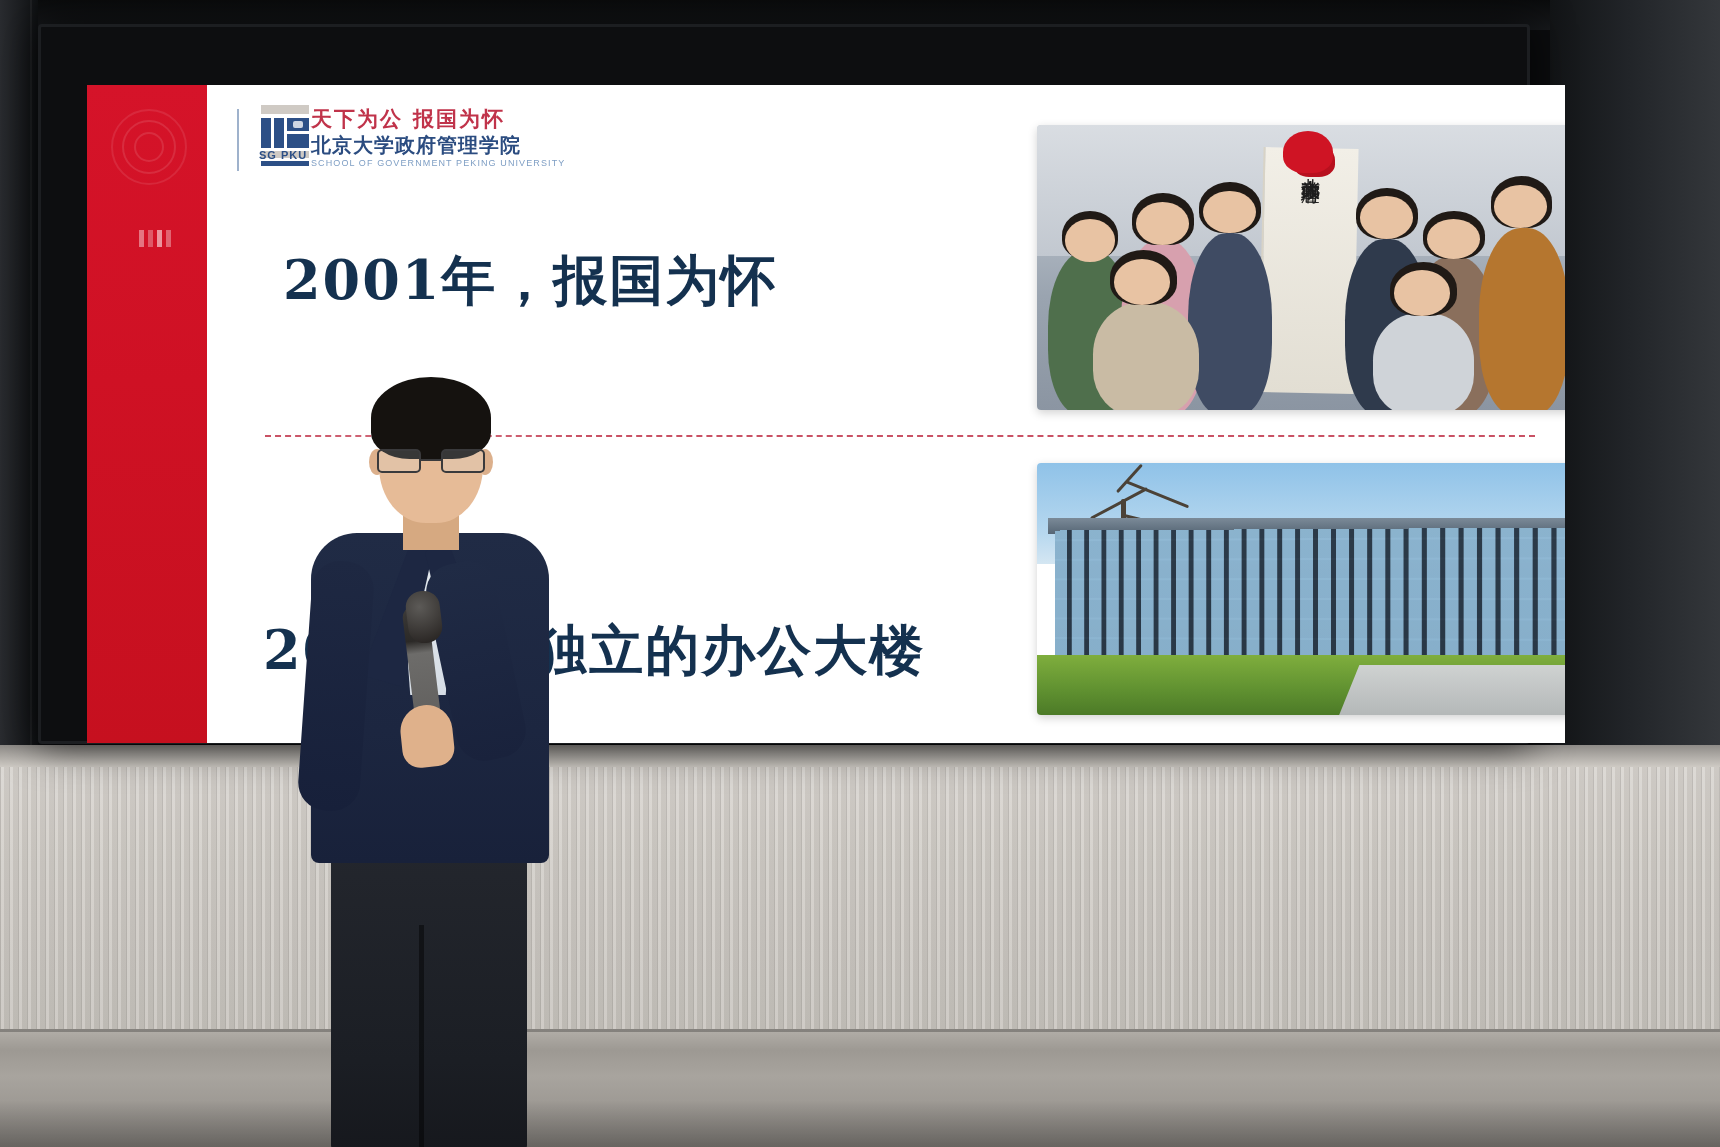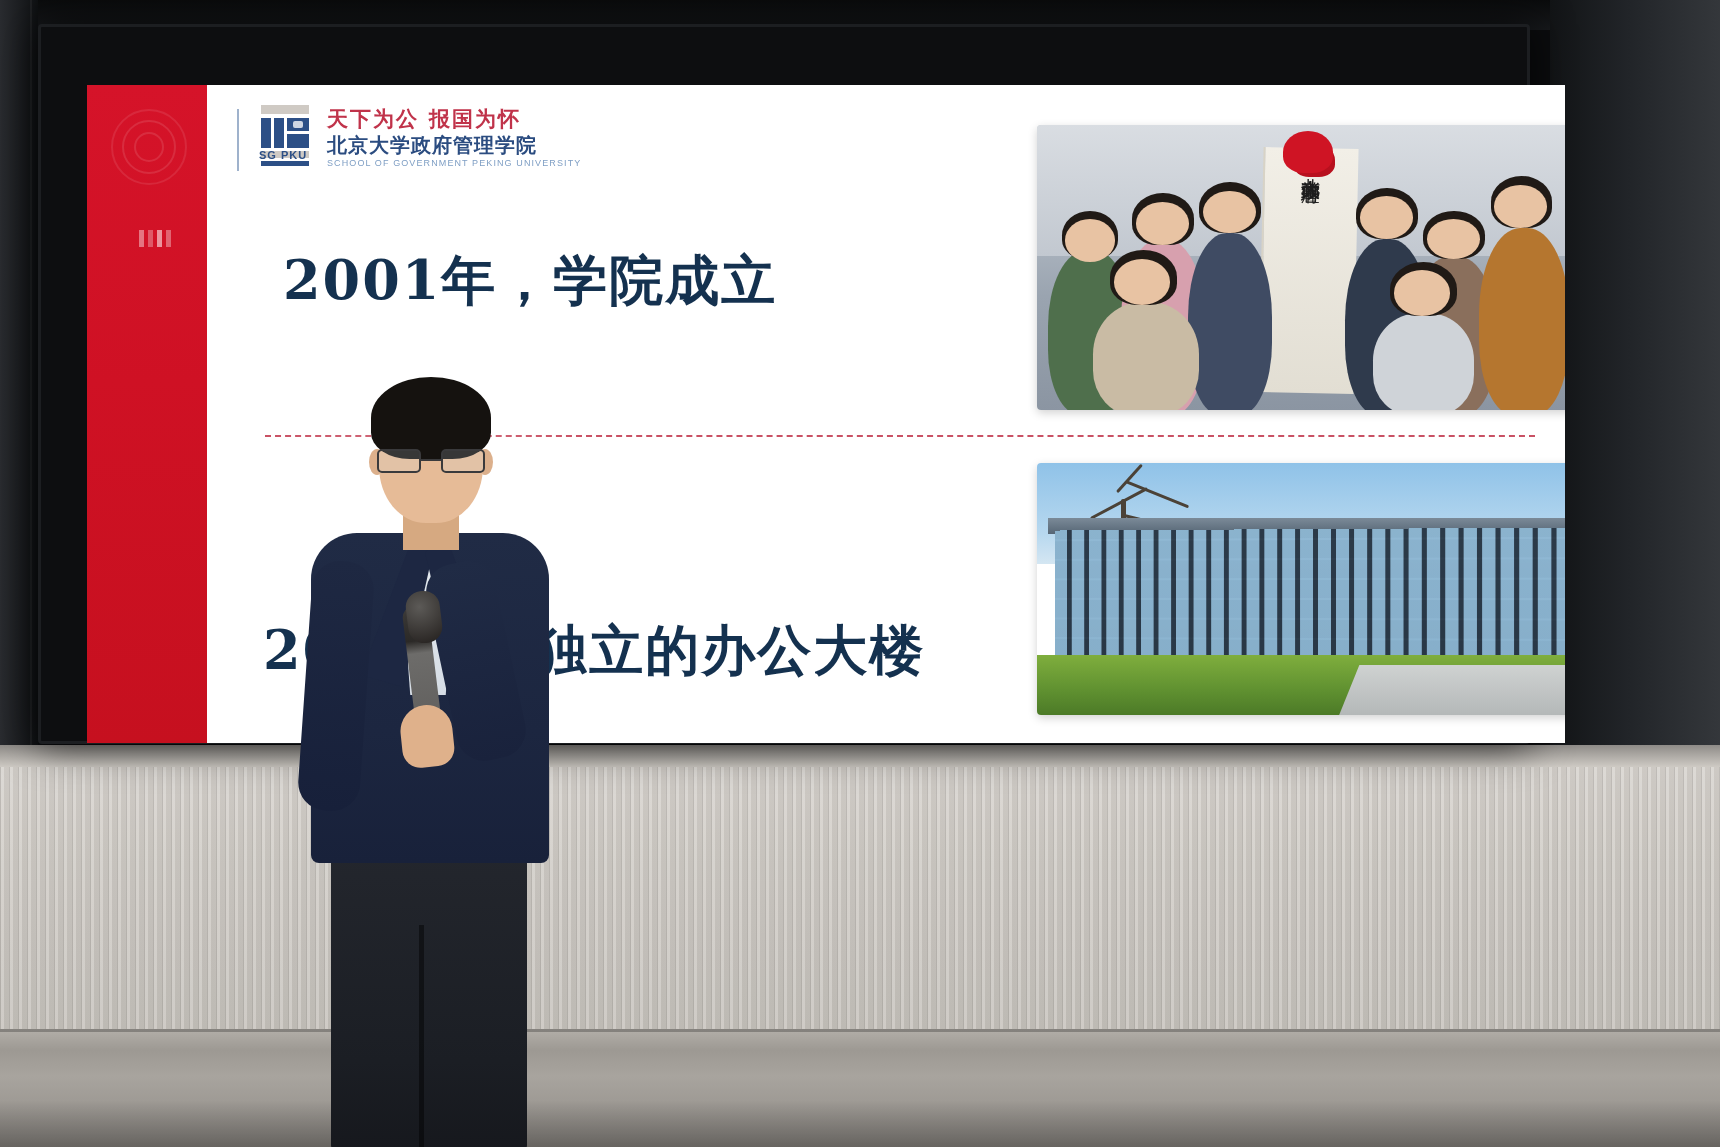--- a/index.html
+++ b/index.html
@@ -137,21 +137,21 @@
   .lm-bar2 { position:absolute; left:19px; top:13px; width:10px; height:30px; background:#2c4f86; }
   .lm-box  { position:absolute; left:32px; top:13px; width:22px; height:13px; background:#2c4f86; }
   .lm-box2 { position:absolute; left:32px; top:29px; width:22px; height:14px; background:#2c4f86; }
   .lm-dot  { position:absolute; left:38px; top:16px; width:10px; height:7px; background:#cfd6e2; border-radius:2px;}
   .lm-row-bot { position:absolute; left:6px; top:46px; width:48px; height:7px; background:#cfcac4; }
   .lm-row-bot2 { position:absolute; left:6px; top:56px; width:48px; height:5px; background:#2c4f86; }
   .lm-label {
     position:absolute; left:4px; top:44px; font-size:11px; letter-spacing:1px;
     color:#2c4f86; font-weight:bold;
   }
-  .logo-text { padding-top:2px;margin-left:16px; }
+  .logo-text { padding-top:2px; }
   .logo-motto {
     font-size:21px; font-weight:bold; color:#c0334a; letter-spacing:2px;
     font-family:"DejaVu Sans", sans-serif; line-height:1.15;
   }
   .logo-motto span.gap { display:inline-block; width:10px; }
   .logo-name {
     font-size:20px; font-weight:bold; color:#2b4c80; letter-spacing:1px;
     font-family:"DejaVu Sans", sans-serif; line-height:1.2; margin-top:2px;
   }
   .logo-name-en {
@@ -398,21 +398,21 @@
           </div>
           <div class="logo-text">
             <div class="logo-motto">
               <span>天下为公</span><span class="gap"></span><span>报国为怀</span>
             </div>
             <div class="logo-name">北京大学政府管理学院</div>
             <div class="logo-name-en">SCHOOL OF GOVERNMENT PEKING UNIVERSITY</div>
           </div>
         </div>
 
-        <div class="slide-line line-1">2001年，学院成立</div>
+        <div class="slide-line line-1">2001年，报国为怀</div>
 
         <div class="dashed-divider"></div>
 
         <div class="slide-line line-2">2006年，独立的办公大楼</div>
 
         <div class="photo photo-top">
           <div class="pg-bg"></div>
           <div class="pg-wall"></div>
           <div class="pg-banner">
             <div class="pg-banner-txt">北京大学政府管理</div>

